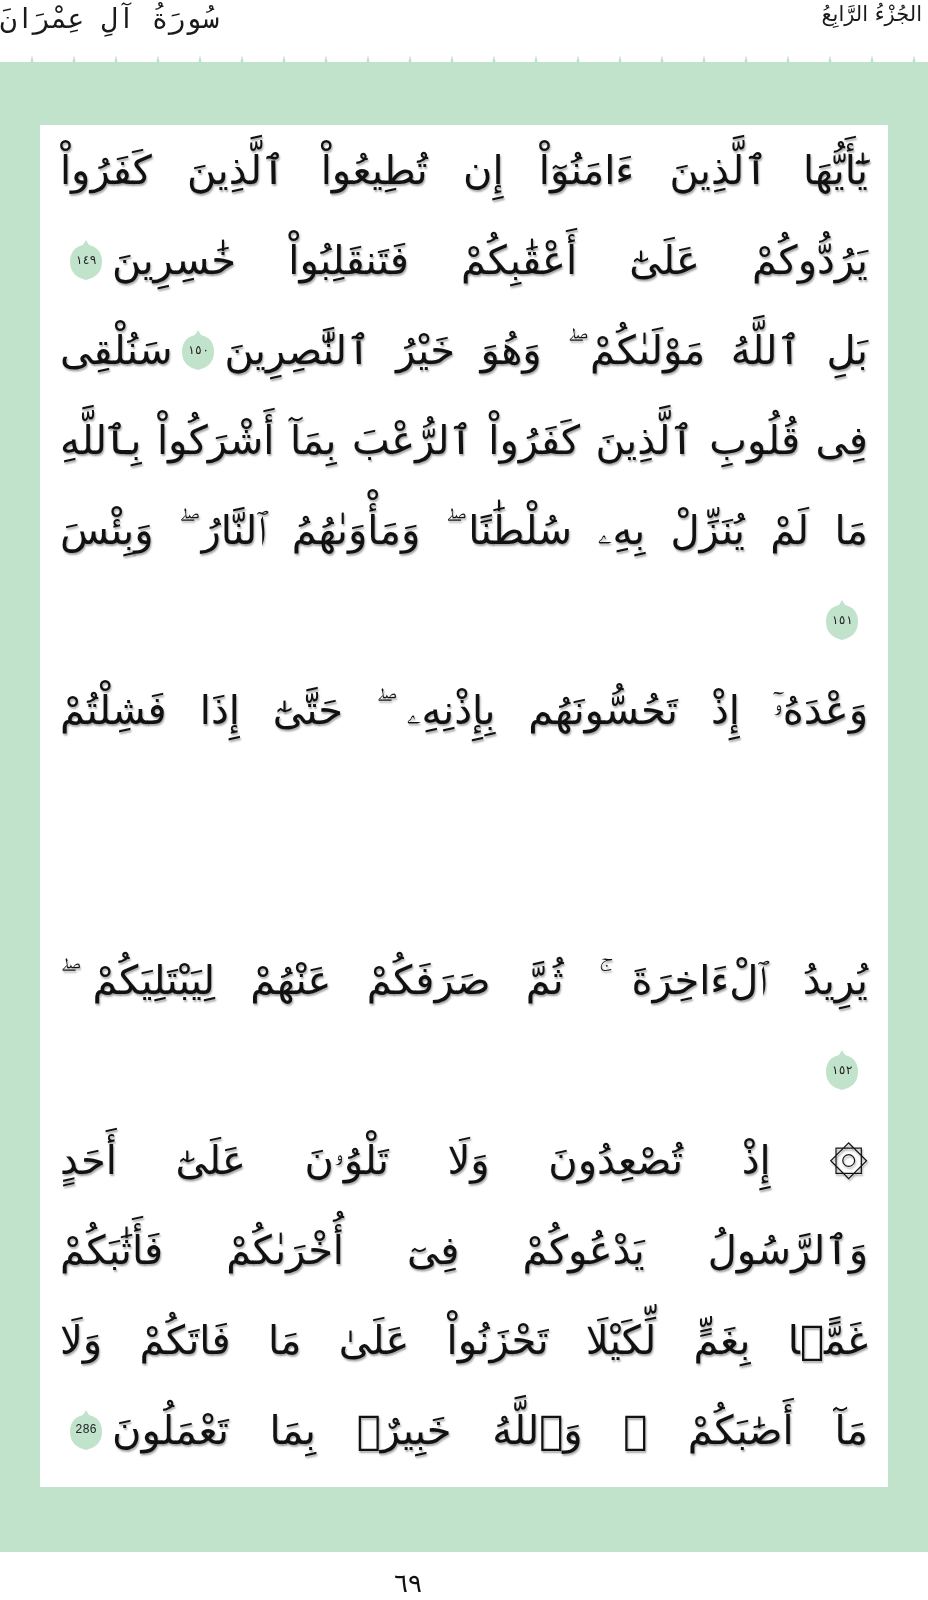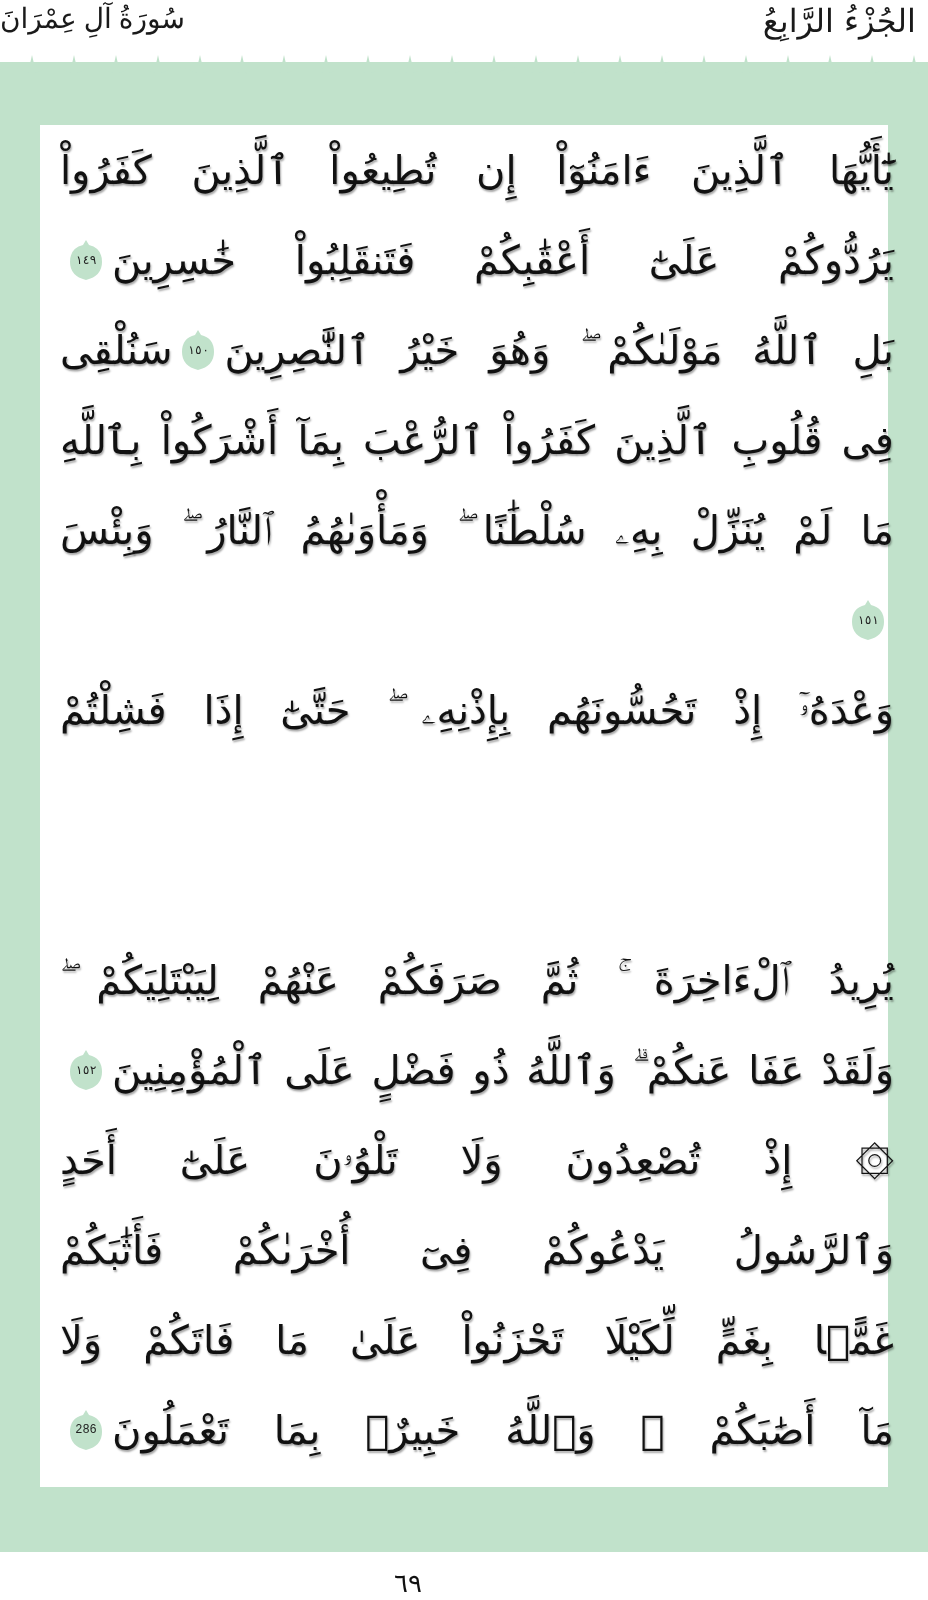--- a/index.html
+++ b/index.html
@@ -5,46 +5,45 @@
   html, body { margin: 0; padding: 0; }
   body {
     width: 928px; height: 1600px; position: relative; overflow: hidden;
     background: #ffffff;
     font-family: "DejaVu Sans", sans-serif;
   }
   .page-header {
     position: absolute; top: 0; left: 0; width: 928px; height: 60px;
   }
   .header-juz {
-    position: absolute; right: 12px; top: 2px;
-    font-family: "DejaVu Serif", serif; font-size: 32px; color: #1a1a1a;
+    position: absolute; right: 6px; top: 2px;
+    font-family: "DejaVu Serif", serif; font-size: 21px; color: #1a1a1a;
     direction: rtl;
   }
   .header-surah {
     position: absolute; left: 0px; top: 2px;
-    font-family: Liberation Serif, serif; font-size: 28px; color: #1a1a1a;
+    font-family: Liberation Mono, monospace; font-size: 28px; color: #1a1a1a;
     direction: rtl;
   }
   .frame {
     position: absolute; left: 0; top: 62px; width: 928px; height: 1490px;
     background: #c1e2cb;
   }
   .scallop-top, .scallop-bottom {
     position: absolute; left: 0; width: 928px; height: 22px;
   }
   .scallop-top { top: 55px; }
   .scallop-bottom { top: 1530px; }
   .panel {
     position: absolute; left: 40px; top: 125px; width: 848px; height: 1362px;
     background: #ffffff;
   }
   .lines {
     position: absolute; left: 0; top: 0; width: 848px; height: 1362px;
     direction: rtl;
-    padding-left: 26px;
   }
   .line {
     position: absolute; left: 20px; right: 20px; height: 90px;
     display: flex; align-items: center; justify-content: space-between;
     direction: rtl;
     font-family: "DejaVu Sans", sans-serif;
     font-size: 40px; color: #111111; white-space: nowrap;
     text-align: justify; text-align-last: justify;
     text-shadow: 1px 2px 2px rgba(0,0,0,0.35);
   }
@@ -120,21 +119,20 @@
           <span>١٥١</span>
         </span>
       </div>
     <div class="line" style="top:540px">
         <span class="txt">وَعْدَهُۥٓ إِذْ تَحُسُّونَهُم بِإِذْنِهِۦ ۖ حَتَّىٰٓ إِذَا فَشِلْتُمْ</span>
       </div>
     <div class="line" style="top:810px">
         <span class="txt">يُرِيدُ ٱلْءَاخِرَةَ ۚ ثُمَّ صَرَفَكُمْ عَنْهُمْ لِيَبْتَلِيَكُمْ ۖ</span>
       </div>
     <div class="line" style="top:900px">
-        <span class="txt">وَلَقَدْ عَفَا عَنكُمْ ۗ وَٱللَّهُ ذُو فَضْلٍ عَلَى ٱلْمُؤْمِنِينَ</span>
         <span class="ayah-marker">
           <svg width="36" height="44" viewBox="0 0 36 44">
             <path d="M18 2 L21 7 Q34 10 34 24 Q34 38 18 42 Q2 38 2 24 Q2 10 15 7 Z" fill="#c1e2cb"></path>
           </svg>
           <span>١٥٢</span>
         </span>
       </div>
     <div class="line" style="top:990px">
         <span class="txt">۞ إِذْ تُصْعِدُونَ وَلَا تَلْوُۥنَ عَلَىٰٓ أَحَدٍ</span>
       </div>

